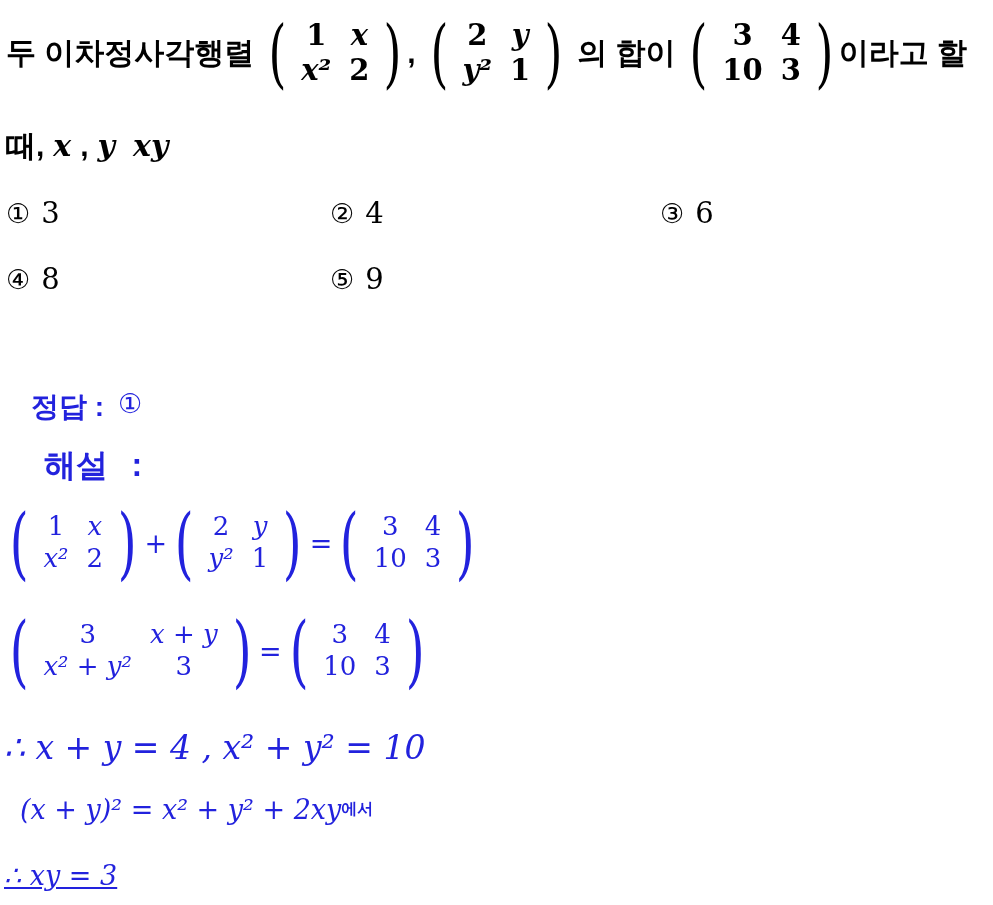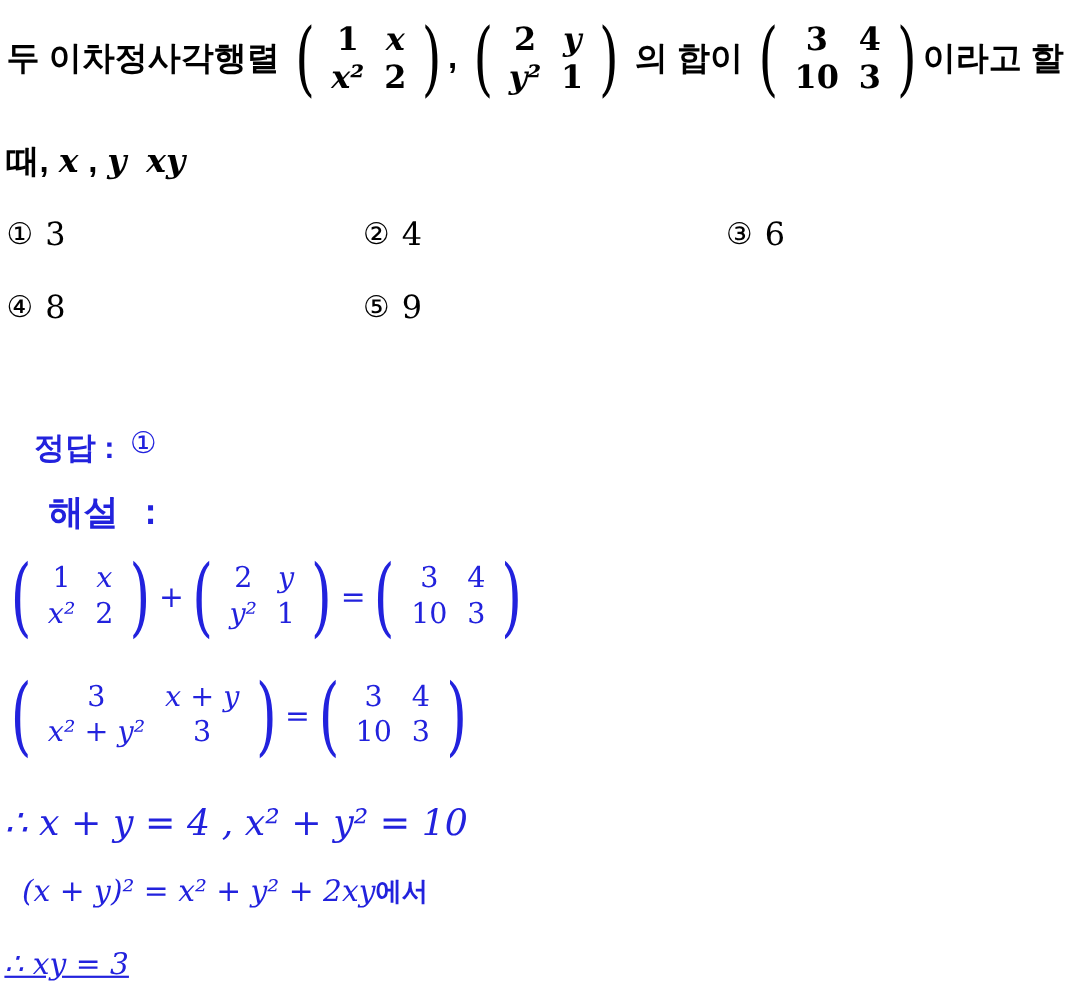--- a/index.html
+++ b/index.html
@@ -150,21 +150,21 @@
   #sol-line-1 .paren, #sol-line-2 .paren { font-size: 78px; }
   #sol-line-1 .mgrid, #sol-line-2 .mgrid { font-size: 26px; }
   .op {
     font-family: "DejaVu Serif", serif;
     font-style: normal;
     padding: 0 2px;
   }
   .sol-line .kr {
     font-family: Liberation Mono, monospace;
     font-weight: bold;
-    font-size: 24px;
+    font-size: 16px;
   }
 </style>
 </head>
 <body>
 
 <div class="page">
 
   <div class="qline" id="question-line-1">
     <span class="kr">두 이차정사각행렬</span>
     <span class="sp"></span>

